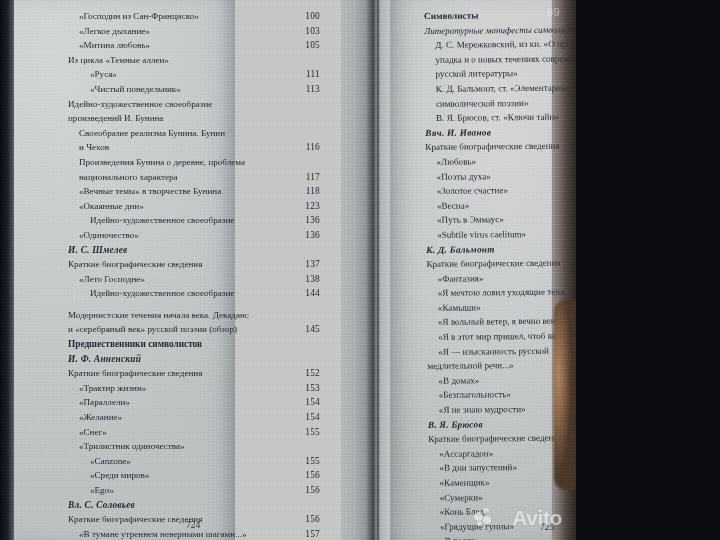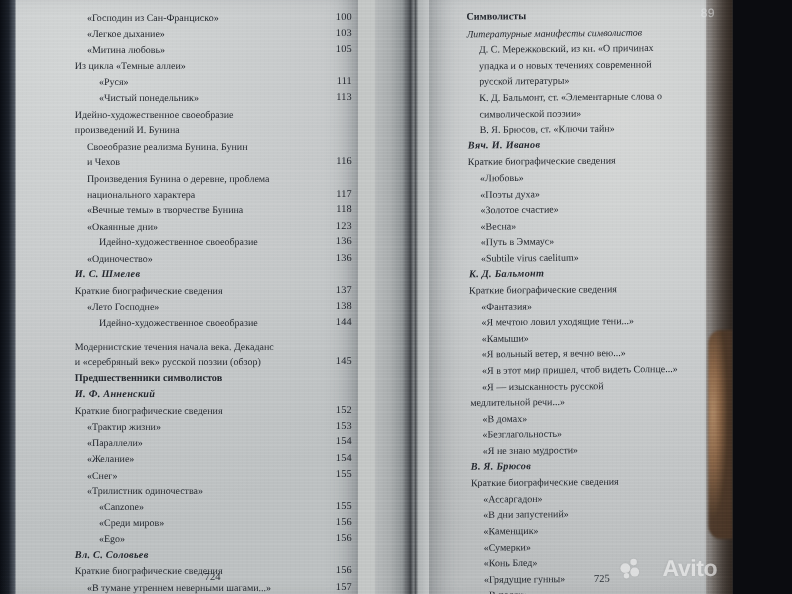--- a/index.html
+++ b/index.html
@@ -1,19 +1,19 @@
 <!DOCTYPE html>
 <html lang="ru"><head>
 <meta charset="utf-8">
 <title>Book TOC scan</title>
 <style>
   html,body{margin:0;padding:0;background:#0b0c10;}
   #shot{
     position:relative;
-    width:666px;height:540px;
+    width:576px;height:540px;
     overflow:hidden;
     font-family:"Liberation Serif", serif;
     background:#2b2b2e;
   }
 
   
   .backdrop{
     position:absolute;inset:0;
     background:
       linear-gradient(90deg,#0d1016 0px,#151a22 5px,#3a4049 9px,#6b7076 12px,#9fa3a4 16px, #b9bcbb 22px, #c3c6c5 30px, #c3c6c5 92%, #8d8a88 97%, #3a332f 100%);

